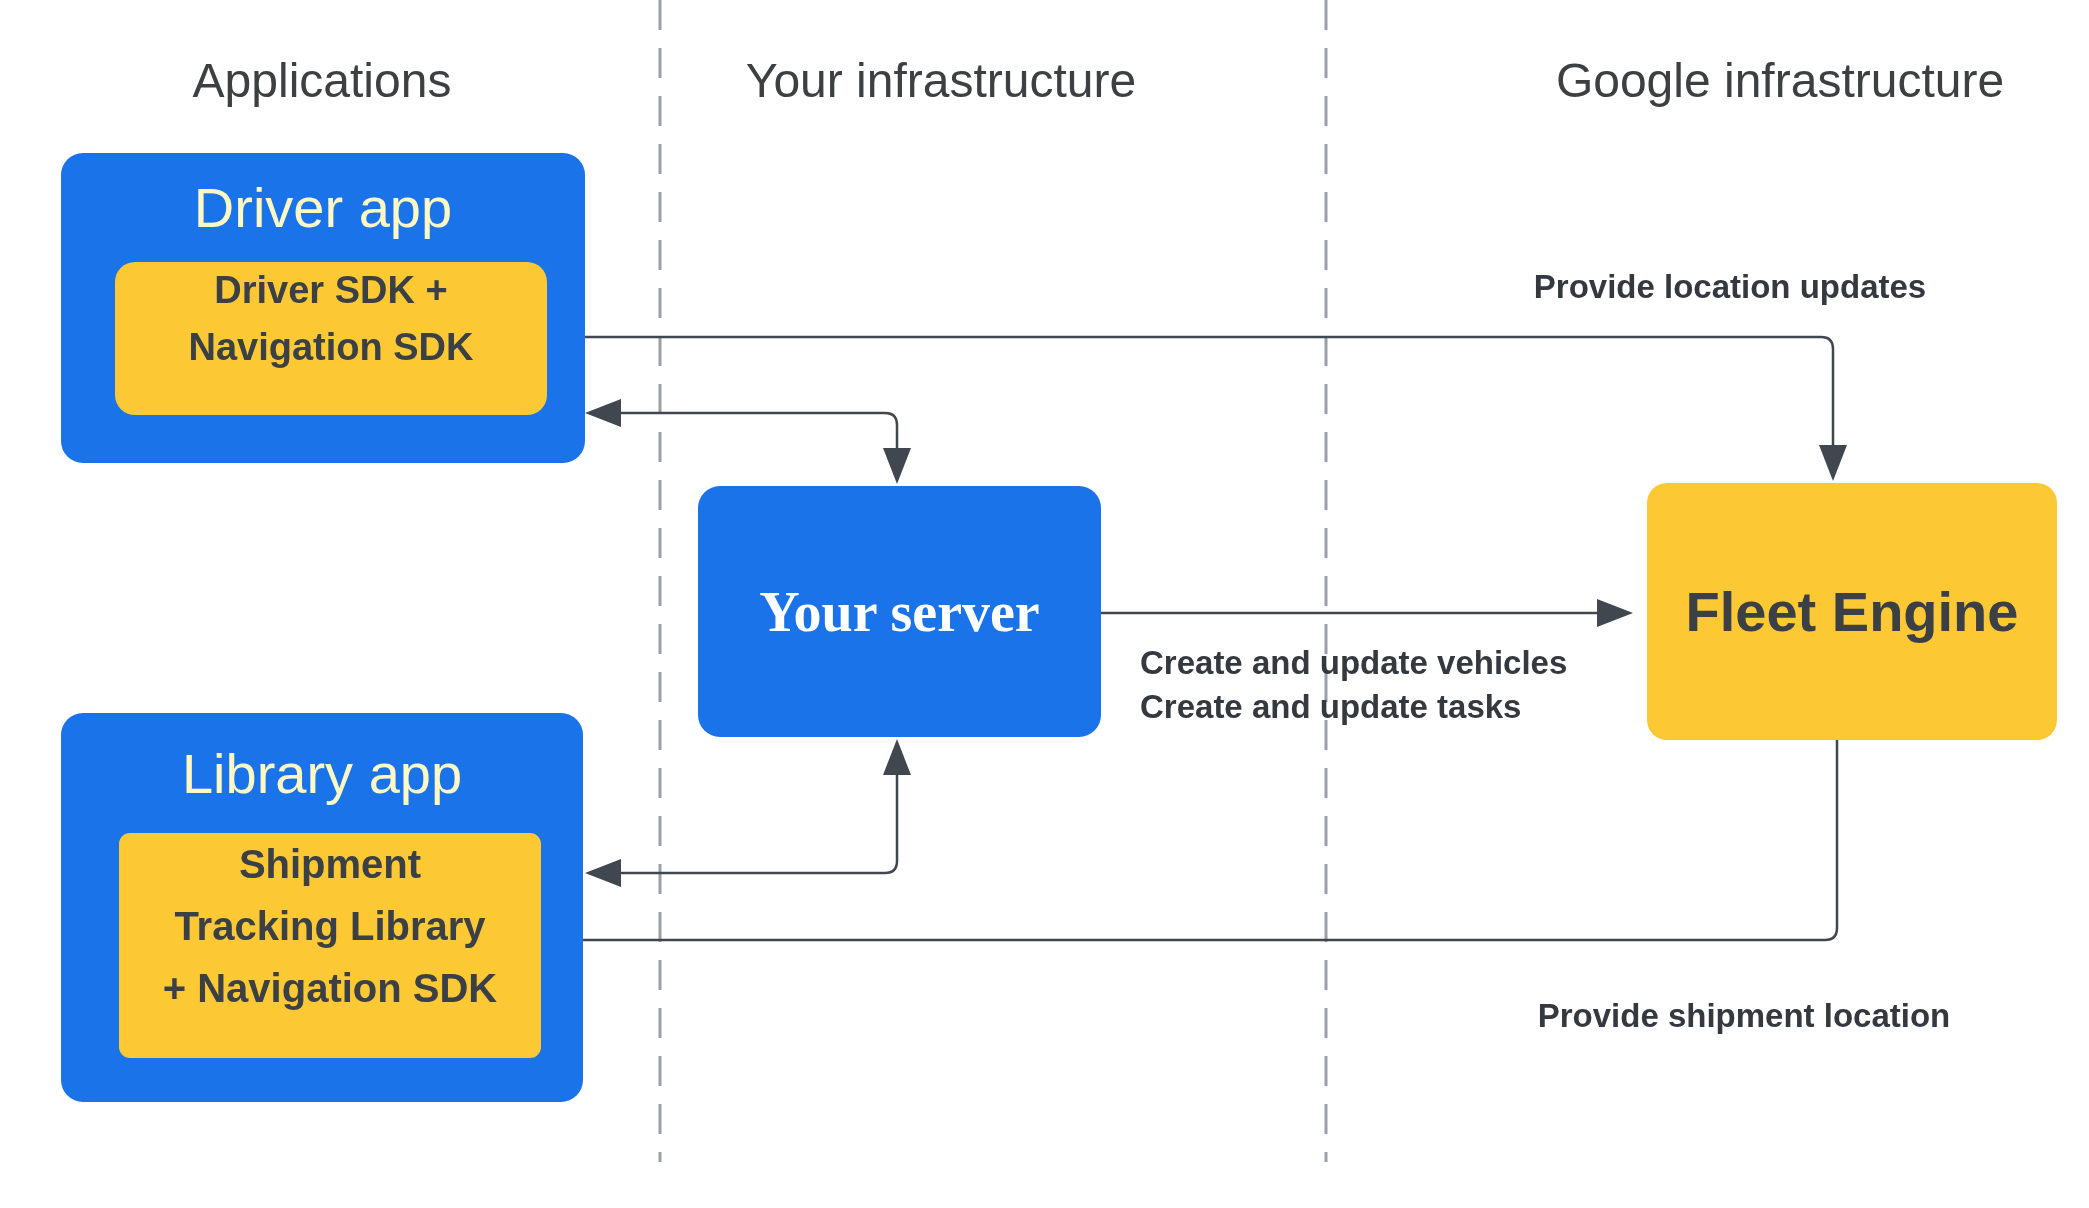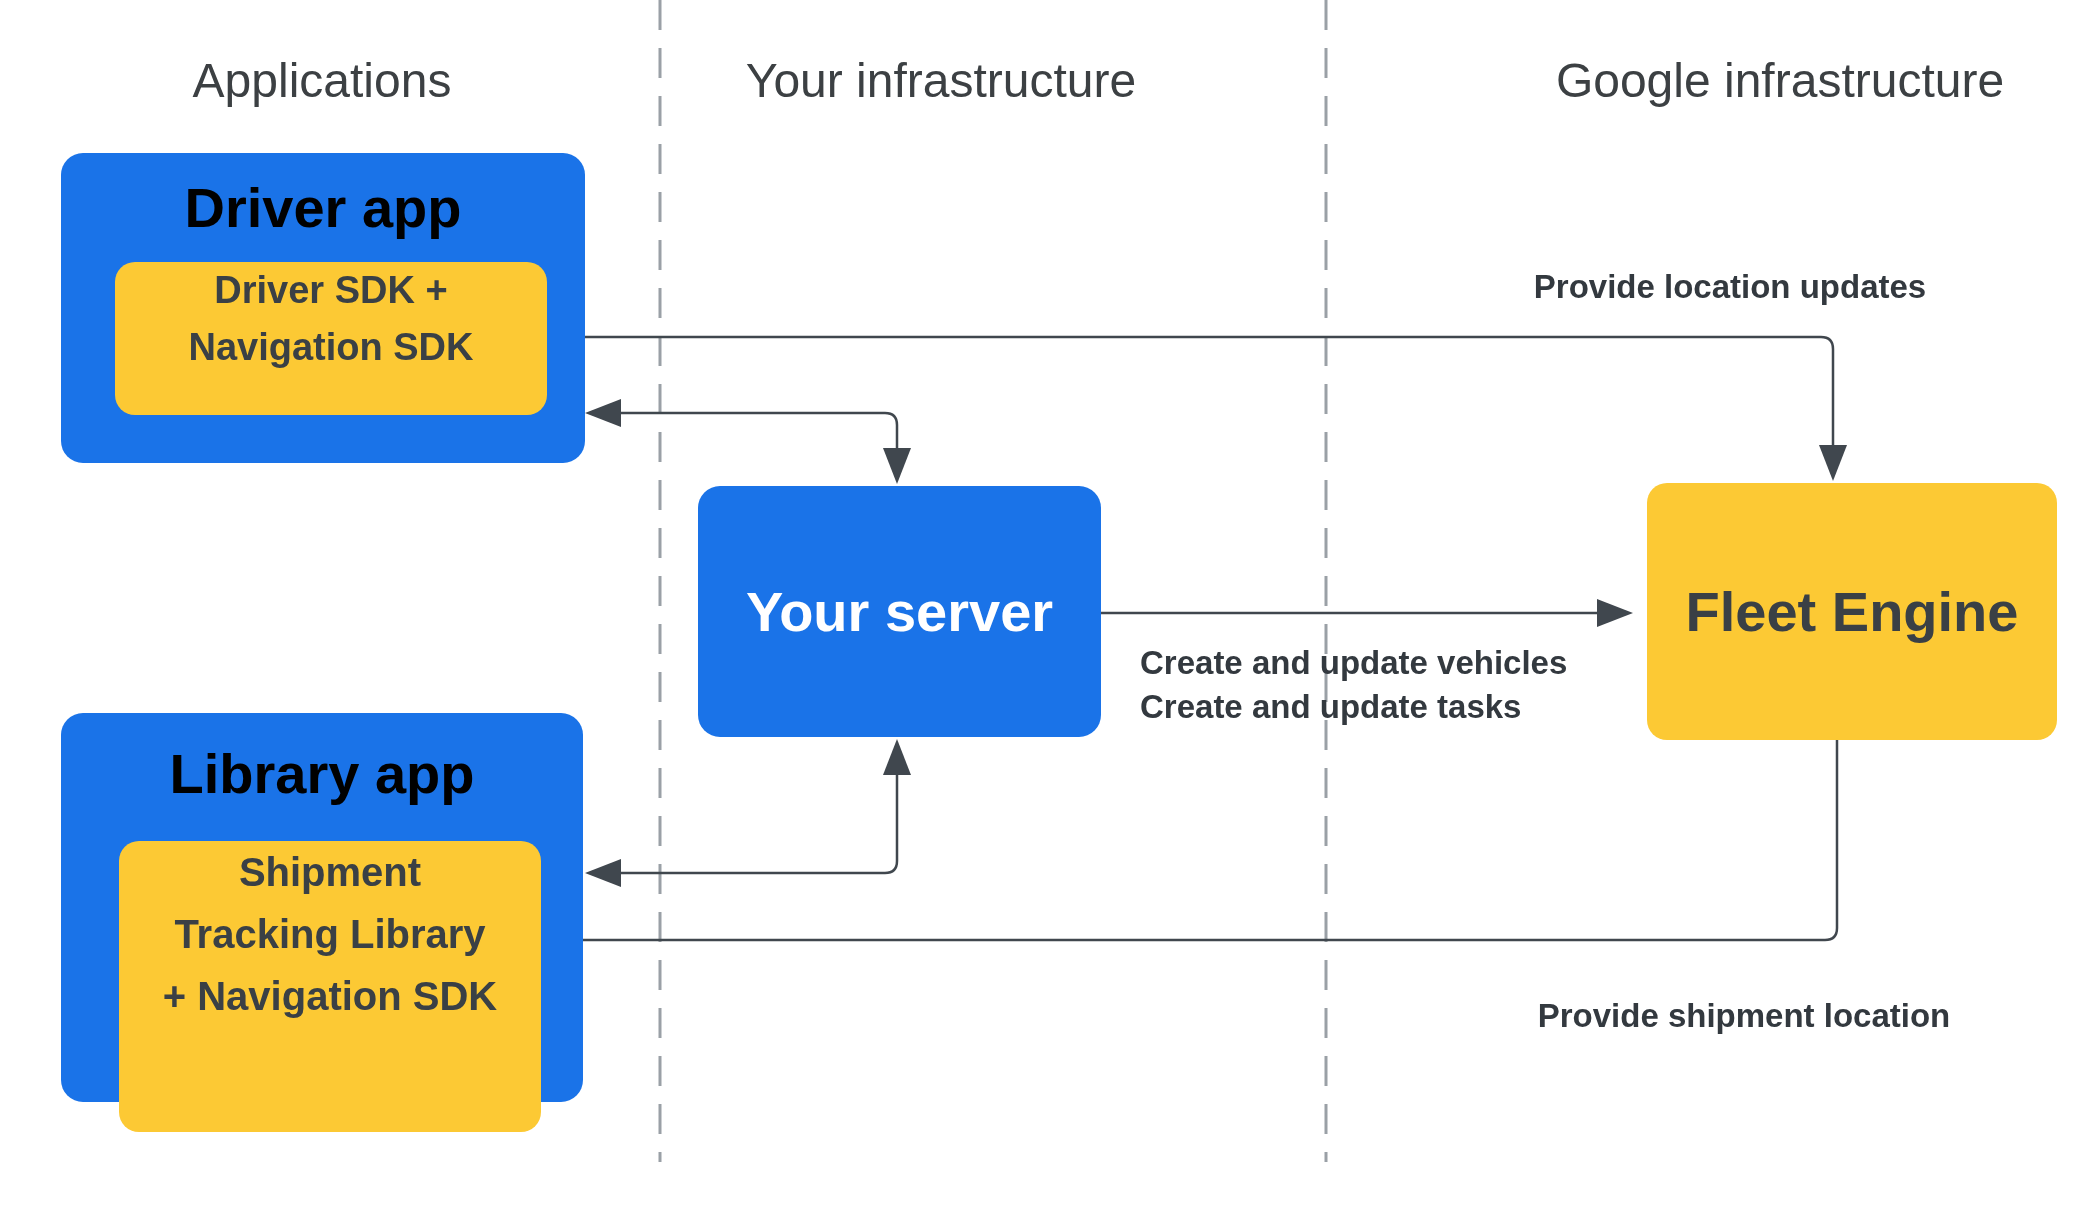--- a/index.html
+++ b/index.html
@@ -29,38 +29,38 @@
     color:var(--header-gray);
     white-space:nowrap;
   }
 
   .node{position:absolute;border-radius:22px;}
   .node.blue{background:var(--blue);}
   .node.yellow{background:var(--yellow);border-radius:20px;}
 
   .app-title{
     display:flex;align-items:center;justify-content:center;
-    color:#000000;font-weight:700;font-size:56px;
+    color:#fef9c3;font-weight:400;font-size:56px;
     white-space:nowrap;
   }
   .center-title{
     width:100%;height:100%;
     display:flex;align-items:center;justify-content:center;
     font-weight:700;white-space:nowrap;
   }
   .sdk-box{
     position:absolute;
     display:flex;flex-direction:column;align-items:center;justify-content:flex-start;
     text-align:center;
     color:var(--text-dark);font-weight:700;
   }
   .sdk-box .line{white-space:nowrap;}
   #driver-sdk .line{font-size:38px;line-height:57px;}
   #shipment-lib .line{font-size:40px;line-height:62px;}
-  #your-server .center-title{color:#ffffff;font-size:56px;}
+  #your-server .center-title{color:#ffffff;font-size:56px;font-family:Liberation Serif, serif;}
   #fleet-engine .center-title{color:var(--text-dark);font-size:56px;}
 
   .edge-label{
     position:absolute;
     color:#33393f;font-weight:700;font-size:33px;
     white-space:nowrap;
   }
   .edge-label.centered{transform:translate(-50%,-50%);}
   #create-update-label{line-height:44px;}
 </style>
@@ -100,21 +100,21 @@
   <div class="node blue" style="left:61px;top:153px;width:524px;height:310px;">
     <div class="app-title" style="height:108px;">Driver app</div>
     <div class="sdk-box node yellow" id="driver-sdk" style="left:54px;top:109px;width:432px;height:153px;">
       <div class="line">Driver SDK +</div>
       <div class="line">Navigation SDK</div>
     </div>
   </div>
 
   <div class="node blue" style="left:61px;top:713px;width:522px;height:389px;">
     <div class="app-title" style="height:120px;">Library app</div>
-    <div class="sdk-box node yellow" id="shipment-lib" style="left:58px;top:128px;width:422px;height:291px;">
+    <div class="sdk-box node yellow" id="shipment-lib" style="left:58px;top:120px;width:422px;height:225px;border-radius:11px;">
       <div class="line">Shipment</div>
       <div class="line">Tracking Library</div>
       <div class="line">+ Navigation SDK</div>
     </div>
   </div>
 
   <div class="node blue" id="your-server" style="left:698px;top:486px;width:403px;height:251px;">
     <div class="center-title">Your server</div>
   </div>
 

